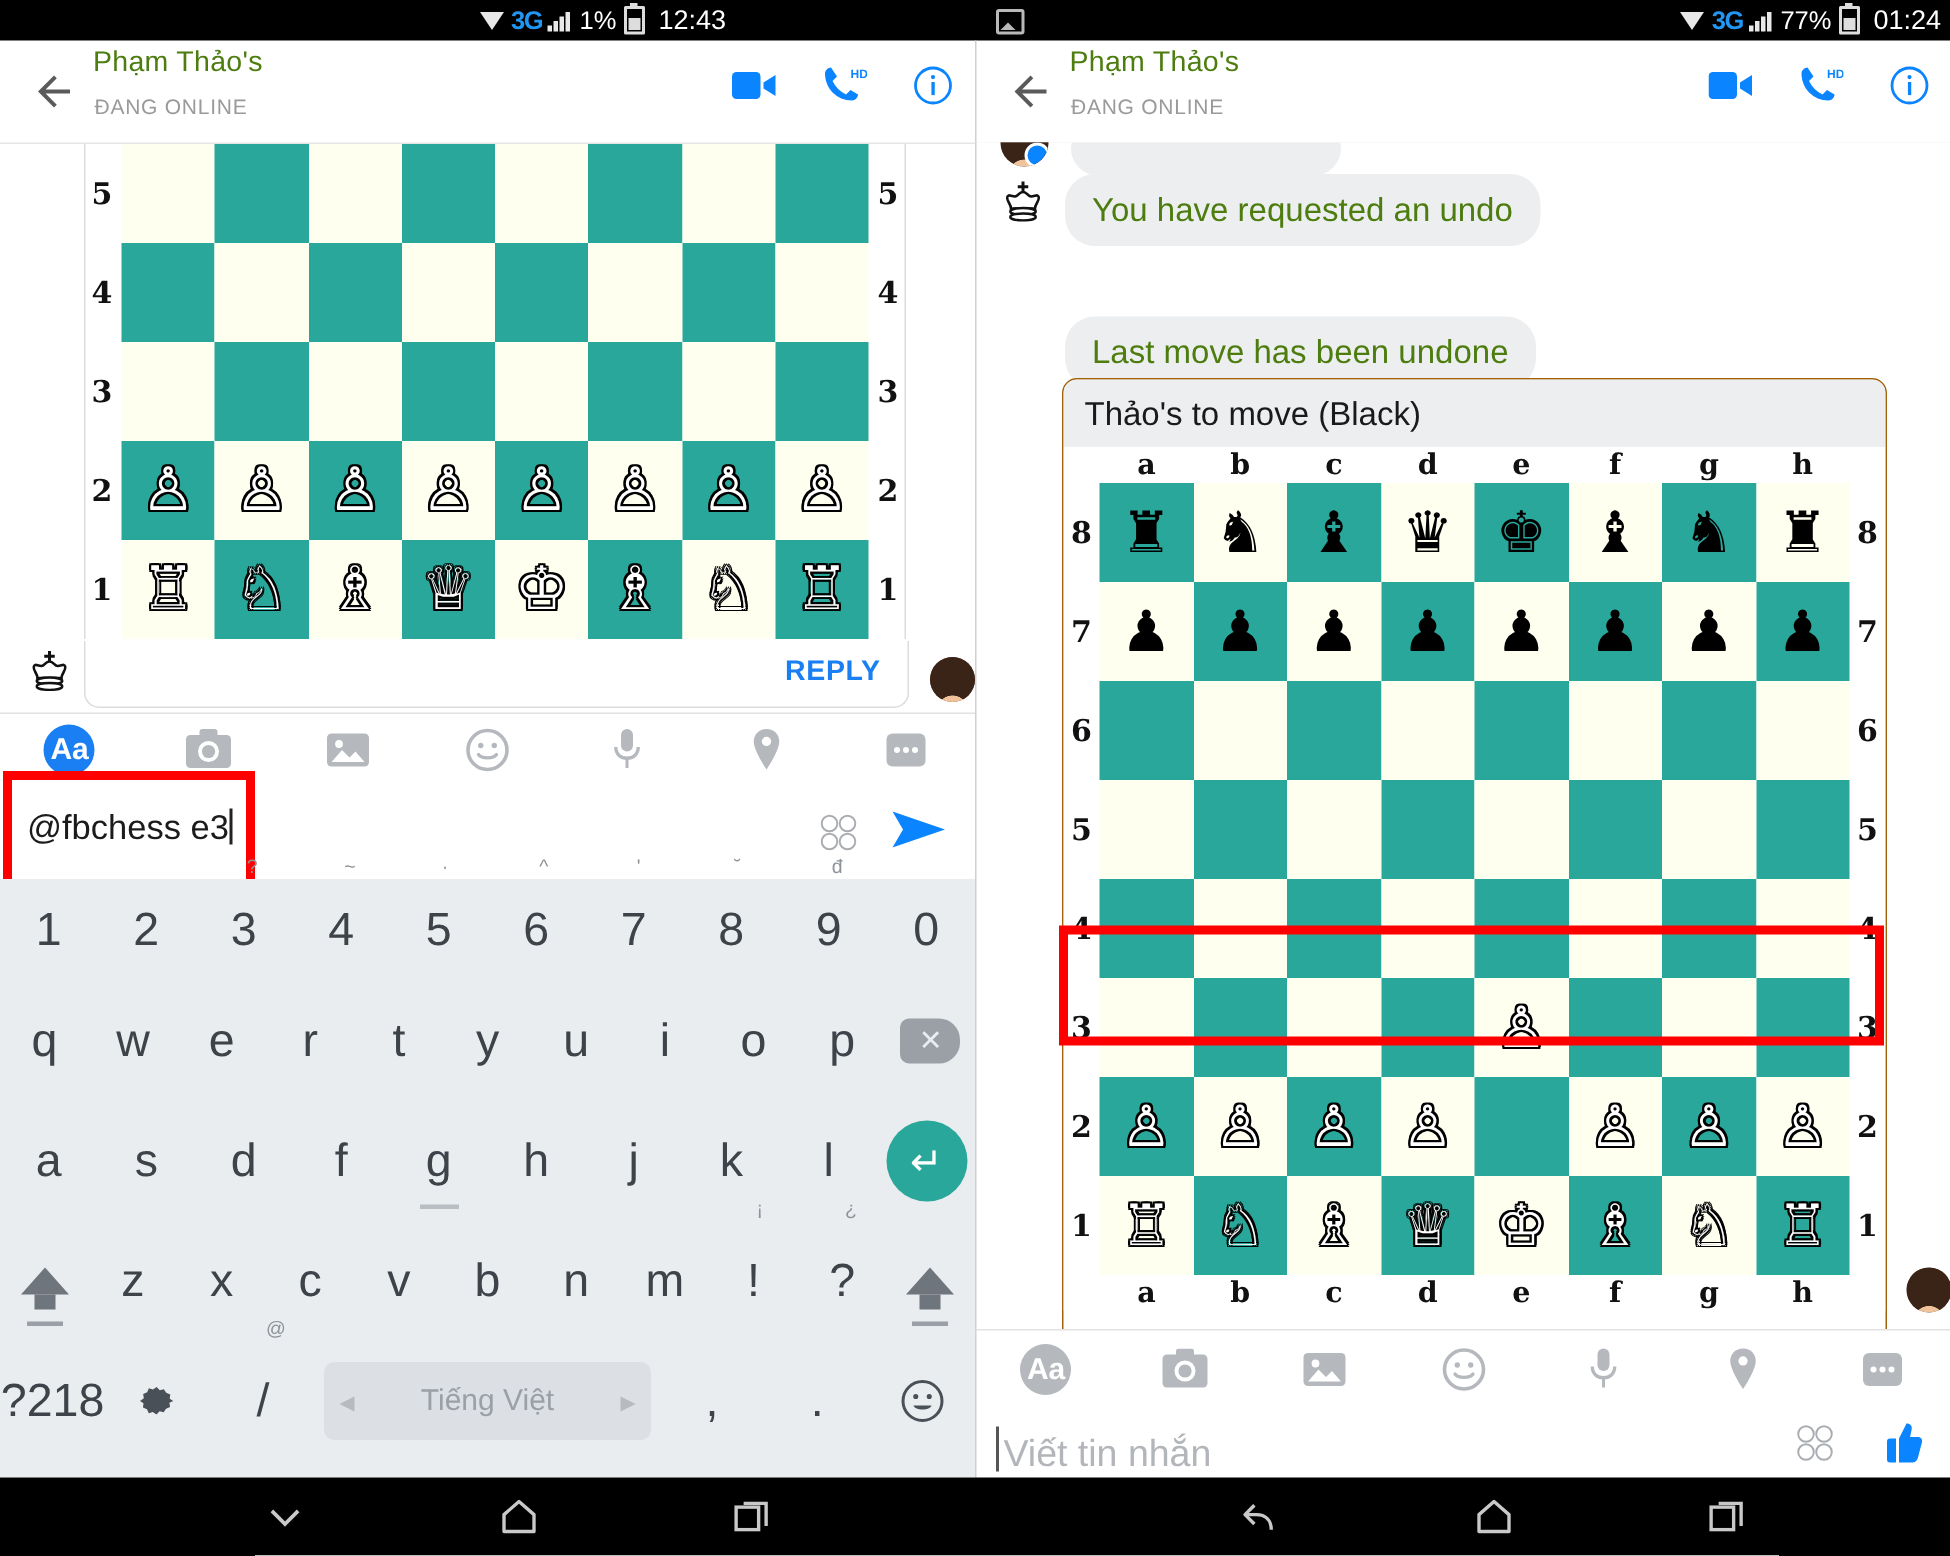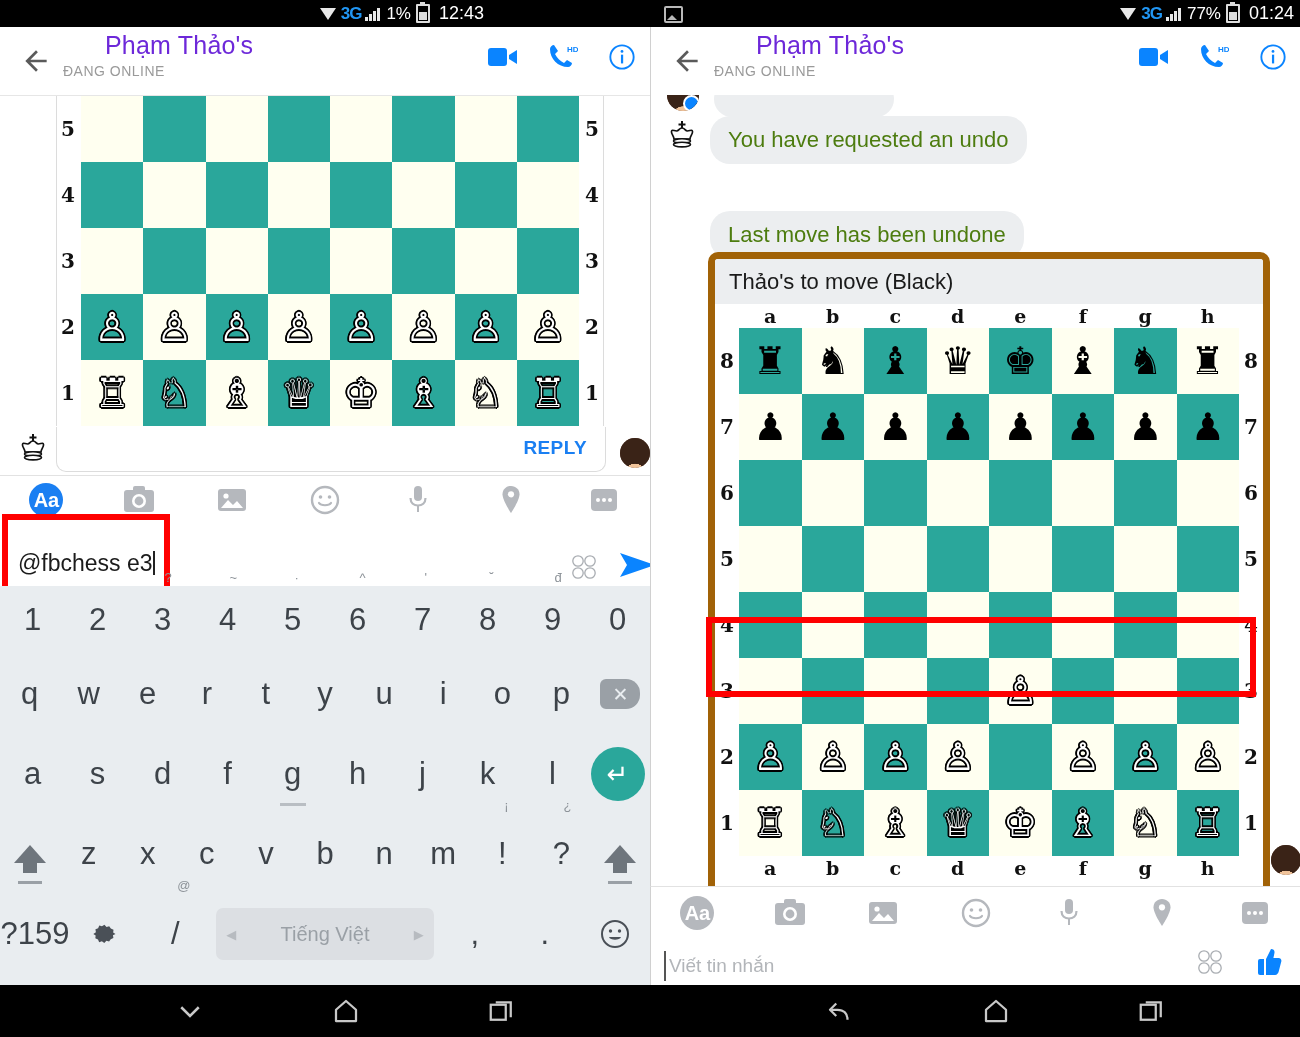--- a/index.html
+++ b/index.html
@@ -27,21 +27,21 @@
   .batt i{position:absolute;left:1px;bottom:1px;right:1px;height:55%;background:#ddd;}
   .clock{font-size:18px;color:#fff;margin-left:5px;}
   .sb-left .clock{}
 
   
   .chathead{position:absolute;top:27px;height:68px;background:#fff;border-bottom:1px solid #e6e6e6;}
   .ch-left{left:0;width:650px;}
   .ch-right{left:650px;width:650px;border-left:1px solid #d0d0d0;}
   .backarrow{position:absolute;left:20px;top:18px;width:32px;height:32px;cursor:pointer;}
   .backarrow svg{display:block}
-  .ch-title{position:absolute;left:62px;top:4px;font-size:25px;color:#6d28d9;letter-spacing:.2px;margin-left:43px;}
+  .ch-title{position:absolute;left:62px;top:4px;font-size:19px;color:#4d7c0f;letter-spacing:.2px;}
   .ch-sub{position:absolute;left:63px;top:36px;font-size:14px;color:#9a9a9a;letter-spacing:.5px;}
   .ch-actions{position:absolute;right:14px;top:16px;display:flex;align-items:center;gap:30px;}
   .act{cursor:pointer;}
 
   
   .bwrap{position:absolute;background:#fff;}
   .board{display:grid;grid-template-columns:repeat(8,1fr);}
   .sq{position:relative;}
   .sq.d{background:#2aa79b;}
   .sq.l{background:#fffff0;}
@@ -69,21 +69,21 @@
   .avatar .hair{position:absolute;inset:0;background:radial-gradient(circle at 50% 120%,#f0c39a 0 26%,#3a2317 27% 100%);}
   .sep{position:absolute;left:0;width:650px;height:1px;background:#e2e2e2;}
 
   
   .composer{position:absolute;background:#fff;}
   .cmp-left{left:0;top:476px;width:650px;height:110px;}
   .iconrow{position:absolute;left:0;top:0;width:100%;height:48px;display:flex;align-items:center;}
   .iconrow > div{flex:1;display:flex;justify-content:center;align-items:center;cursor:pointer;}
   .aa{width:34px;height:34px;border-radius:50%;background:#1a7ff2;color:#fff;font-size:20px;font-weight:bold;display:flex;align-items:center;justify-content:center;}
   .aa.grey{background:#b5b8bd;}
-  .inputline{position:absolute;left:0;top:56px;width:100%;height:62px;padding-left:25px;}
+  .inputline{position:absolute;left:0;top:44px;width:100%;height:62px;}
   .msgtext{position:absolute;left:18px;top:18px;font-size:23px;color:#1b1b1b;}
   .caret{display:inline-block;width:2px;height:24px;background:#222;vertical-align:-4px;}
   .redbox{position:absolute;border:6px solid #f00;box-sizing:border-box;}
   .rb1{left:2px;top:514px;width:168px;height:80px;}
   .rb2{left:706px;top:617px;width:550px;height:80px;}
   .likebtn,.sendbtn{position:absolute;cursor:pointer;}
 
   
   .kb{position:absolute;left:0;top:586px;width:650px;height:399px;background:#e9edf0;}
   .kbrow{position:absolute;left:0;width:650px;display:flex;}
@@ -108,32 +108,32 @@
   .rpanel{position:absolute;left:650px;top:95px;width:650px;height:890px;background:#fff;border-left:1px solid #d0d0d0;overflow:hidden;}
   .bub{position:absolute;border-radius:20px;font-size:22px;line-height:1.25;padding:10px 18px;}
   .bub.in{background:#eceef0;color:#4d7c0f;}
   .bub.out{background:#0a84ff;color:#fff;}
   .kingico2{position:absolute;left:14px;top:24px;width:34px;height:34px;}
   .peek{position:absolute;left:63px;top:-14px;width:180px;height:36px;background:#eceef0;border-radius:18px;}
   .peekav{position:absolute;left:16px;top:-16px;width:32px;height:32px;border-radius:50%;overflow:hidden;background:#6a4a3a;}
   .peekav .hair{position:absolute;inset:0;background:radial-gradient(circle at 50% 120%,#f0c39a 0 26%,#3a2317 27% 100%);}
   .peekav .badge{position:absolute;right:-1px;bottom:-1px;width:13px;height:13px;border-radius:50%;background:#0a84ff;border:2px solid #fff;}
 
-  .gamecard{position:absolute;left:57px;top:157px;width:548px;border:7px solid #a16207;border-radius:10px;background:#fff;overflow:hidden;}
+  .gamecard{position:absolute;left:57px;top:157px;width:548px;border:1px solid #a16207;border-radius:10px;background:#fff;overflow:hidden;}
   .gc-title{background:#eceef0;font-size:22px;color:#1a1a1a;padding:10px 14px 9px;}
   .gc-body{background:#fff;padding:0 24px;}
   .rb-files{display:flex;height:24px;}
   .rb-files span{flex:1;text-align:center;font-size:19px;line-height:24px;}
   .rb .board{height:528px;}
   .rb .pc{font-size:38px;}
   .gc-foot{height:42px;position:relative;}
   .undobtn{position:absolute;right:16px;top:9px;font-size:19px;color:#1a7ff2;font-weight:bold;letter-spacing:.4px;cursor:pointer;}
 
   .cmp-right{position:absolute;left:650px;top:886px;width:650px;height:99px;background:#fff;border-top:1px solid #e2e2e2;border-left:1px solid #d0d0d0;}
-  .ph{position:absolute;left:18px;top:16px;font-size:19px;color:#b2b5b9;}
+  .ph{position:absolute;left:18px;top:16px;font-size:25px;color:#b2b5b9;}
   .phcaret{position:absolute;left:13px;top:12px;width:2px;height:30px;background:#555;}
 
   
   .navbar{position:absolute;left:0;top:985px;width:1300px;height:52px;background:#000;}
   .nav-group{position:absolute;top:0;height:52px;display:flex;align-items:center;gap:116px;}
   .ng-left{left:170px;}
   .ng-right{left:820px;}
   .navbtn{cursor:pointer;display:flex;align-items:center;justify-content:center;width:40px;height:40px;}
 </style>
 </head>
@@ -577,21 +577,21 @@
         </div>
         <div class="key shift">
           <span class="glyph">
             <span class="stem"></span>
             <span class="ul"></span>
           </span>
         </div>
       </div>
     <div class="kbrow r5" id="kb-r5">
         <div class="key">
-          <span>?159</span>
+          <span>?218</span>
         </div>
         <div class="key">
           <svg width="28" height="28" viewBox="0 0 24 24">
             <path d="M12 8.4a3.6 3.6 0 100 7.2 3.6 3.6 0 000-7.2zm9 3.6l-2-1.3.3-2.4-2.3-1-1.4-2-2.3.6L11.5 4 9.4 5.4 7.1 4.7l-1 2.3-2.3 1 .4 2.4L2 12l2 1.3-.3 2.4 2.3 1 1 2.3 2.3-.7 2.1 1.4 1.8-1.9 2.3.6 1.4-2 2.3-1-.4-2.4z" fill="#4a5057"></path>
           </svg>
         </div>
         <div class="key">
           <span>/</span>
           <span class="sup">@</span>
         </div>

